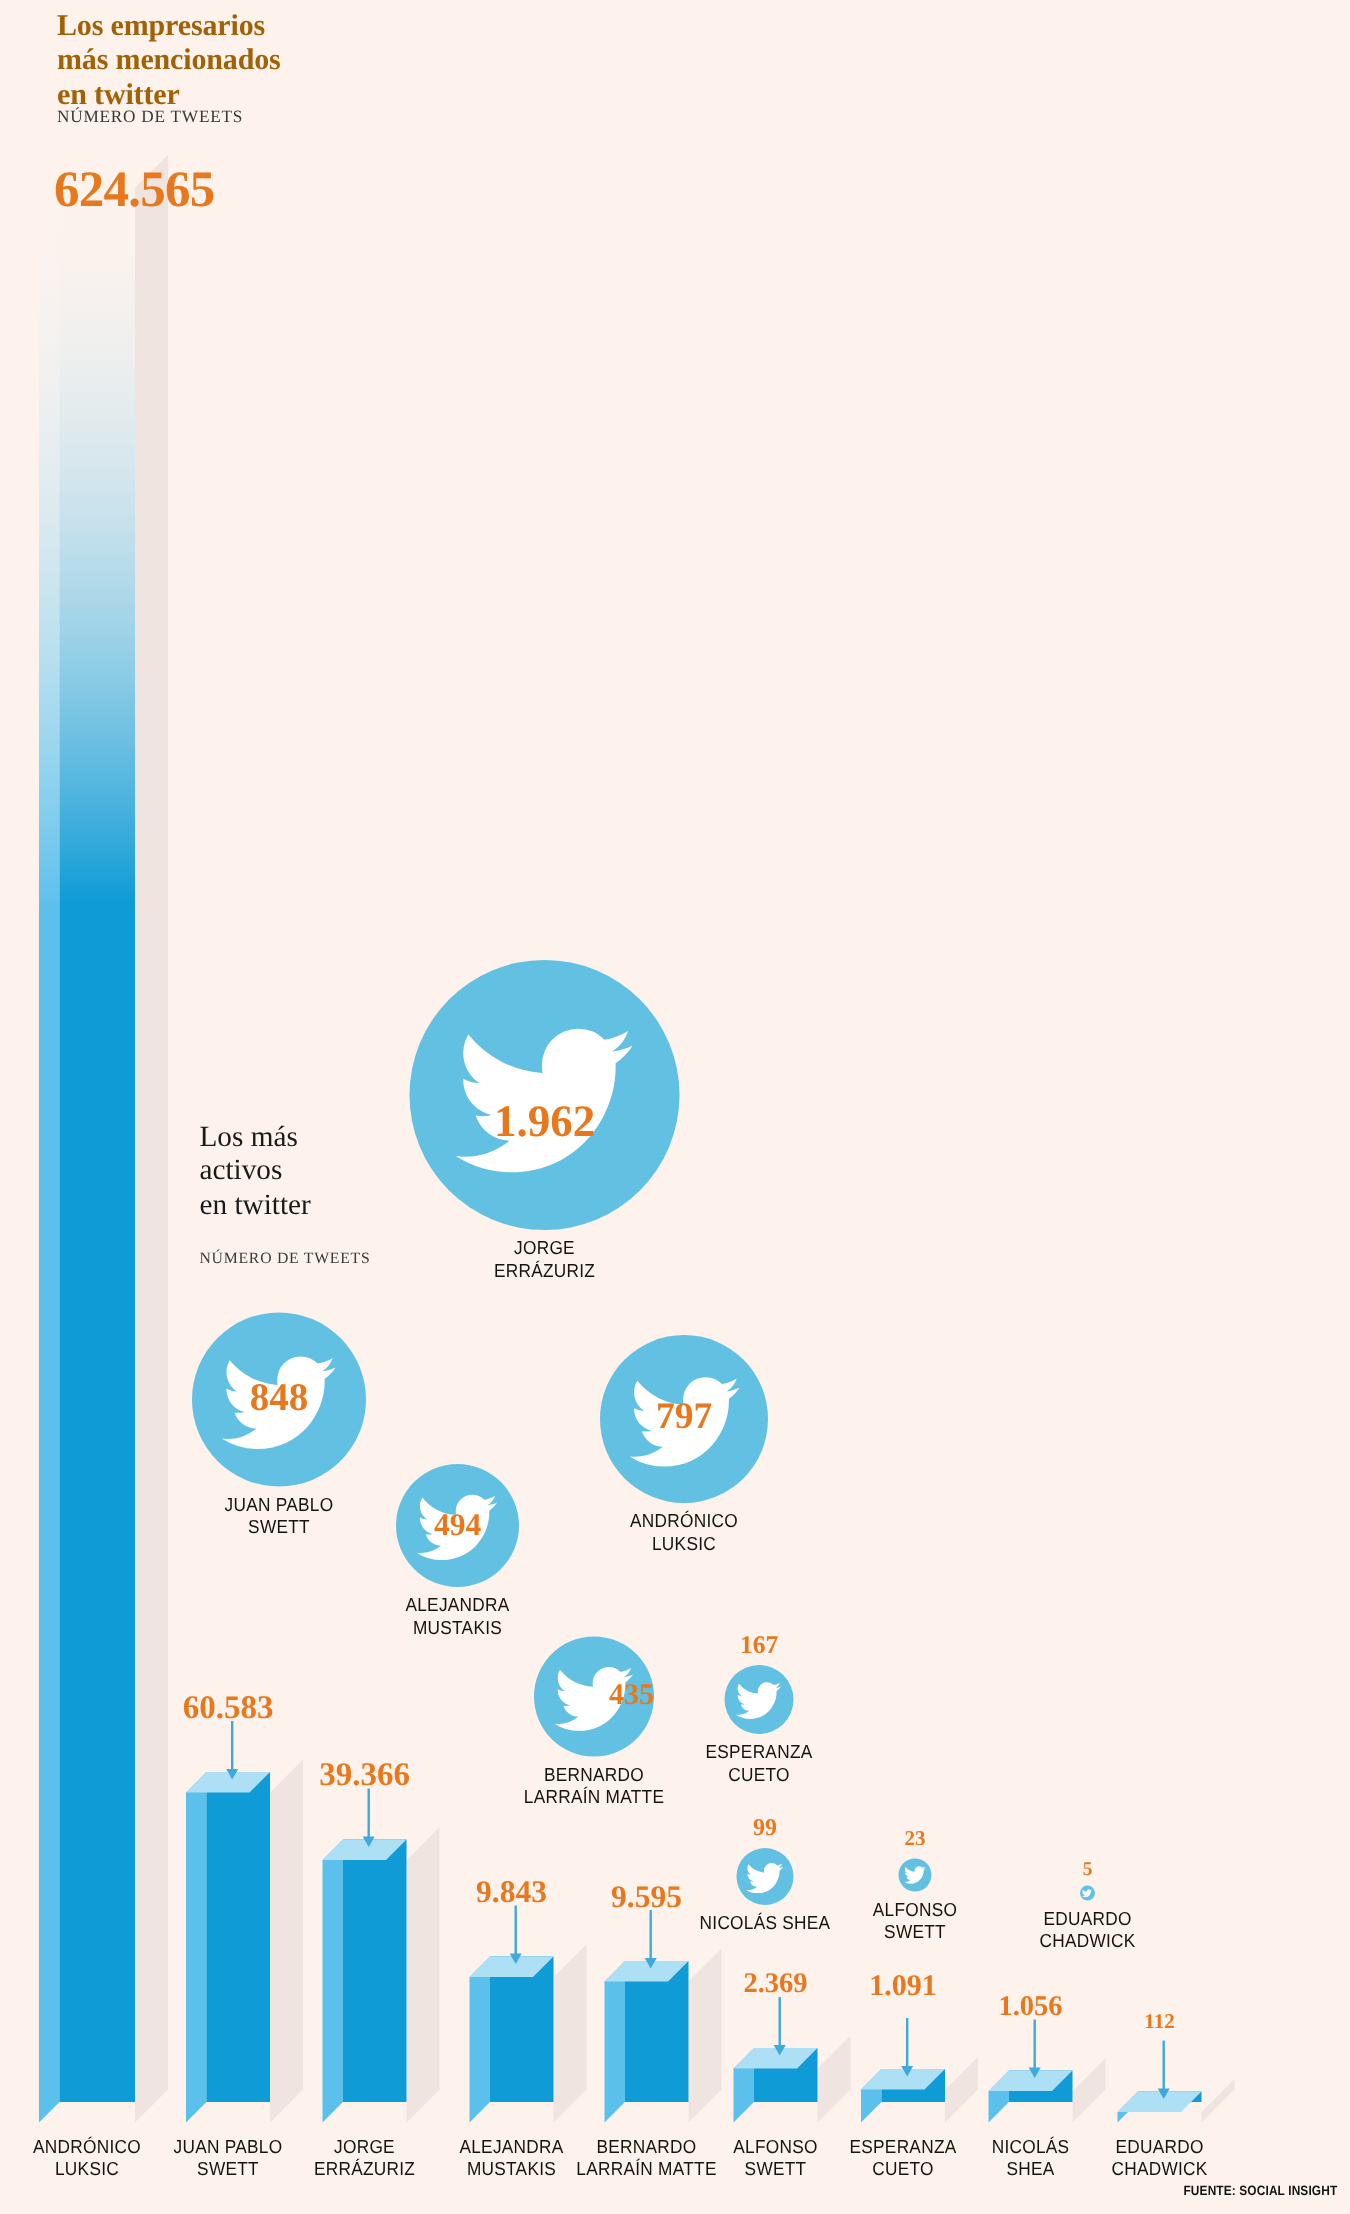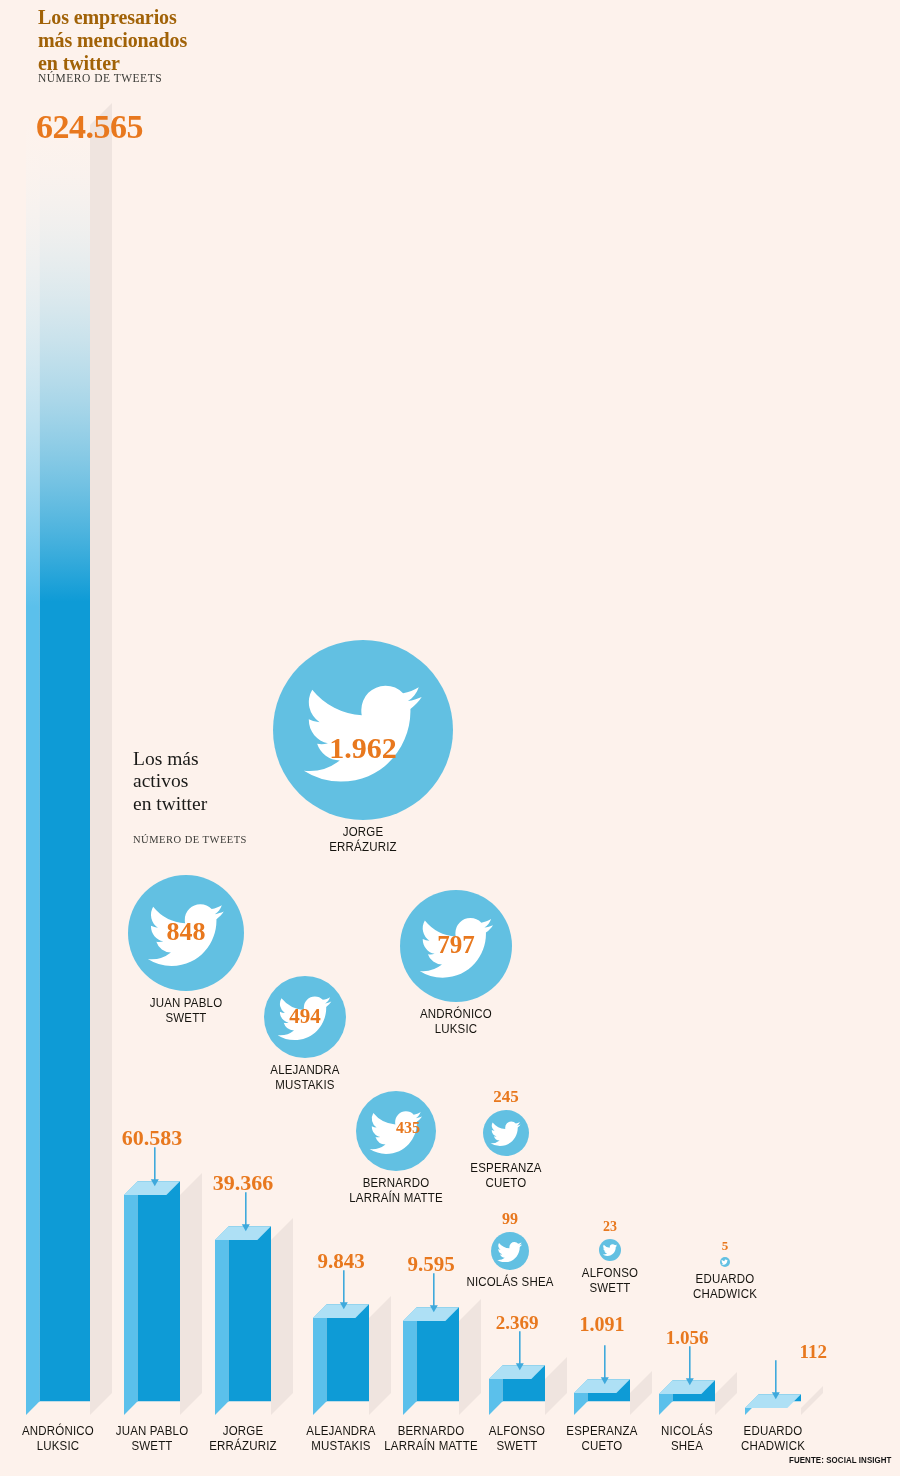--- a/index.html
+++ b/index.html
@@ -194,21 +194,21 @@
       <div class="bar-val" style="font-size: 20px; left: 548px; width: 108px; top: 1313px;">1.091</div>
       <div class="bar-lbl" style="left: 546px; width: 112px; top: 1424px;">
         <div>ESPERANZA</div>
         <div>CUETO</div>
       </div>
       <div class="bar-val" style="font-size: 19px; left: 633px; width: 108px; top: 1327.36px;">1.056</div>
       <div class="bar-lbl" style="left: 631px; width: 112px; top: 1424px;">
         <div>NICOLÁS</div>
         <div>SHEA</div>
       </div>
-      <div class="bar-val" style="font-size: 19px; left: 719px; width: 108px; top: 1341.36px; text-align: right;">112</div>
+      <div class="bar-val" style="font-size: 14px; left: 719px; width: 108px; top: 1341.36px;">112</div>
       <div class="bar-lbl" style="left: 717px; width: 112px; top: 1424px;">
         <div>EDUARDO</div>
         <div>CHADWICK</div>
       </div>
     </div>
 
   <div id="bubbles">
       <div class="circ-wrap" style="left: 273px; top: 640px; width: 180px; height: 180px;">
         <div class="circ" style="left: 0px; top: 0px; width: 180px; height: 180px;">
           <svg viewBox="0 0 24 22">
@@ -256,33 +256,33 @@
       <div class="circ-lbl" style="left: 215px; width: 180px; top: 1063px;">
         <div>ALEJANDRA</div>
         <div>MUSTAKIS</div>
       </div>
       <div class="circ-wrap" style="left: 356px; top: 1091px; width: 80px; height: 80px;">
         <div class="circ" style="left: 0px; top: 0px; width: 80px; height: 80px;">
           <svg viewBox="0 0 24 22">
             <path d="M24 4.3c-.9.4-1.8.7-2.8.8 1-.6 1.8-1.6 2.2-2.8-1 .6-2 1-3.2 1.2A5 5 0 0 0 16.6 2a4.9 4.9 0 0 0-4.9 4.9c0 .4 0 .8.1 1.1A14 14 0 0 1 1.7 2.8a4.9 4.9 0 0 0 1.5 6.6 4.9 4.9 0 0 1-2.2-.6v.1c0 2.4 1.7 4.4 3.9 4.8a4.9 4.9 0 0 1-2.2.1 4.9 4.9 0 0 0 4.6 3.4A9.9 9.9 0 0 1 0 19.3a13.9 13.9 0 0 0 7.5 2.2c9.1 0 14.2-7.6 14.2-14.2V6.7c1-.7 1.8-1.6 2.3-2.4z" fill="#ffffff"></path>
           </svg>
         </div>
-        <div class="circ-num" style="font-size: 16px; top: 27.6px; left: 12px;">435</div>
+        <div class="circ-num" style="font-size: 20px; top: 27.6px; left: 0px; text-align: right;">435</div>
       </div>
       <div class="circ-lbl" style="left: 306px; width: 180px; top: 1176px;">
         <div>BERNARDO</div>
         <div>LARRAÍN MATTE</div>
       </div>
       <div class="circ-wrap" style="left: 483px; top: 1110px; width: 46px; height: 46px;">
         <div class="circ" style="left: 0px; top: 0px; width: 46px; height: 46px;">
           <svg viewBox="0 0 24 22">
             <path d="M24 4.3c-.9.4-1.8.7-2.8.8 1-.6 1.8-1.6 2.2-2.8-1 .6-2 1-3.2 1.2A5 5 0 0 0 16.6 2a4.9 4.9 0 0 0-4.9 4.9c0 .4 0 .8.1 1.1A14 14 0 0 1 1.7 2.8a4.9 4.9 0 0 0 1.5 6.6 4.9 4.9 0 0 1-2.2-.6v.1c0 2.4 1.7 4.4 3.9 4.8a4.9 4.9 0 0 1-2.2.1 4.9 4.9 0 0 0 4.6 3.4A9.9 9.9 0 0 1 0 19.3a13.9 13.9 0 0 0 7.5 2.2c9.1 0 14.2-7.6 14.2-14.2V6.7c1-.7 1.8-1.6 2.3-2.4z" fill="#ffffff"></path>
           </svg>
         </div>
-        <div class="circ-num" style="font-size: 17px; top: -23px; left: 0px;">245</div>
+        <div class="circ-num" style="font-size: 17px; top: -23px; left: 0px;">167</div>
       </div>
       <div class="circ-lbl" style="left: 416px; width: 180px; top: 1161px;">
         <div>ESPERANZA</div>
         <div>CUETO</div>
       </div>
       <div class="circ-wrap" style="left: 491px; top: 1232px; width: 38px; height: 38px;">
         <div class="circ" style="left: 0px; top: 0px; width: 38px; height: 38px;">
           <svg viewBox="0 0 24 22">
             <path d="M24 4.3c-.9.4-1.8.7-2.8.8 1-.6 1.8-1.6 2.2-2.8-1 .6-2 1-3.2 1.2A5 5 0 0 0 16.6 2a4.9 4.9 0 0 0-4.9 4.9c0 .4 0 .8.1 1.1A14 14 0 0 1 1.7 2.8a4.9 4.9 0 0 0 1.5 6.6 4.9 4.9 0 0 1-2.2-.6v.1c0 2.4 1.7 4.4 3.9 4.8a4.9 4.9 0 0 1-2.2.1 4.9 4.9 0 0 0 4.6 3.4A9.9 9.9 0 0 1 0 19.3a13.9 13.9 0 0 0 7.5 2.2c9.1 0 14.2-7.6 14.2-14.2V6.7c1-.7 1.8-1.6 2.3-2.4z" fill="#ffffff"></path>
           </svg>

